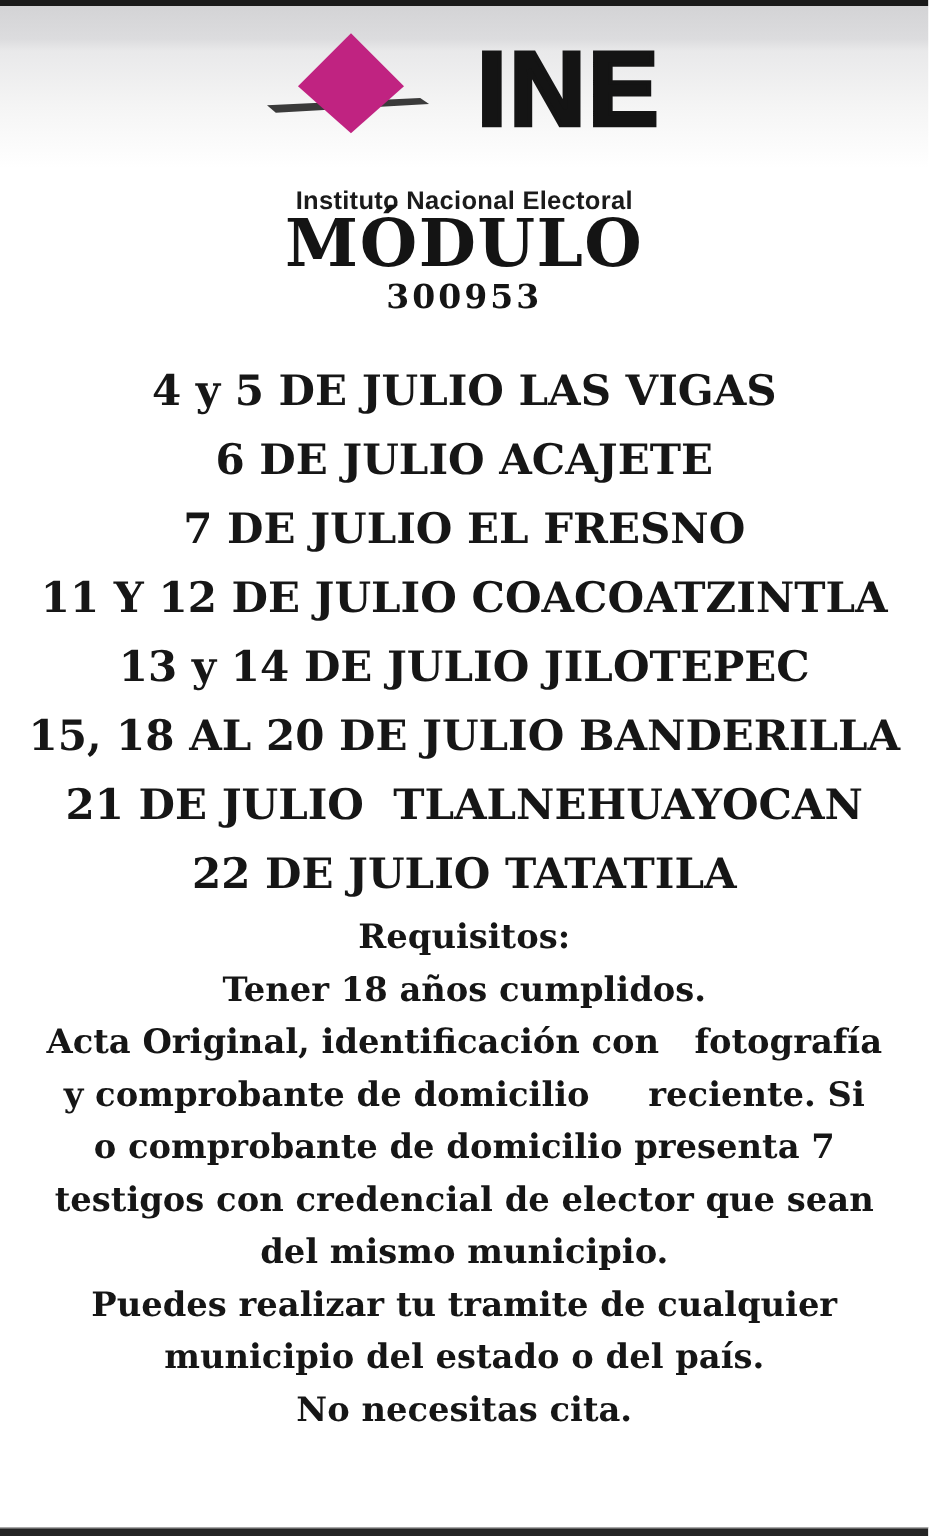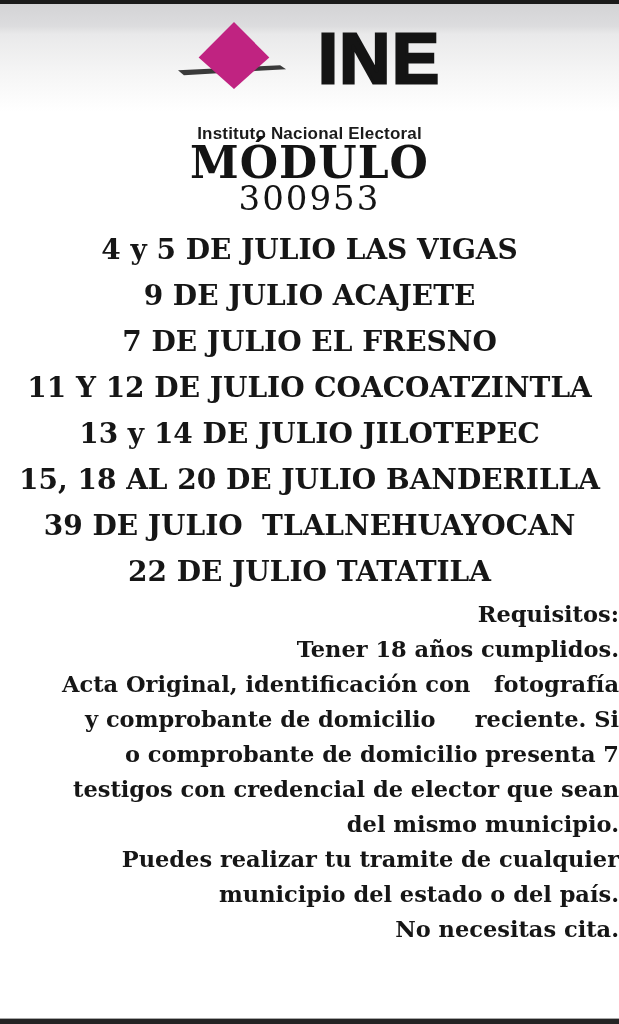--- a/index.html
+++ b/index.html
@@ -49,34 +49,34 @@
     color: #1b1b1b;
     margin-top: 35px;
   }
   .module-title {
     margin: 3px 0 0 0;
     font-size: 44px; line-height: 36px;
     font-weight: 700; letter-spacing: 1px;
     text-align: center; color: #141414;
   }
   .module-number {
-    font-size: 34px; line-height: 35px;
-    font-weight: 400; letter-spacing: 2px;
+    font-size: 22px; line-height: 35px;
+    font-weight: 700; letter-spacing: 2px;
     text-align: center; color: #141414;
   }
-  .schedule { margin-top: 11px; }
+  .schedule { margin-top: 22px; }
   .schedule-line {
     font-size: 28px; line-height: 46px;
     font-weight: 700; text-align: center;
     white-space: pre; color: #161616;
   }
   .requirements { margin-top: 2px; }
   .req-heading, .req-line {
     font-size: 22.5px; line-height: 35px;
-    font-weight: 700; text-align: right;
+    font-weight: 700; text-align: center;
     white-space: pre; color: #161616;
   }
 </style>
 </head>
 <body>
 
 <div class="page">
   <div class="top-bar"></div>
 
   <header class="logo-block">
@@ -89,26 +89,26 @@
     </div>
     <div class="logo-subtitle">Instituto Nacional Electoral</div>
   </header>
 
   <main>
     <h1 class="module-title">MÓDULO</h1>
     <div class="module-number">300953</div>
 
     <section class="schedule">
       <div class="schedule-line">4 y 5 DE JULIO LAS VIGAS</div>
-      <div class="schedule-line">9 DE JULIO ACAJETE</div>
+      <div class="schedule-line">6 DE JULIO ACAJETE</div>
       <div class="schedule-line">7 DE JULIO EL FRESNO</div>
       <div class="schedule-line">11 Y 12 DE JULIO COACOATZINTLA</div>
       <div class="schedule-line">13 y 14 DE JULIO JILOTEPEC</div>
       <div class="schedule-line">15, 18 AL 20 DE JULIO BANDERILLA</div>
-      <div class="schedule-line">39 DE JULIO  TLALNEHUAYOCAN</div>
+      <div class="schedule-line">21 DE JULIO  TLALNEHUAYOCAN</div>
       <div class="schedule-line">22 DE JULIO TATATILA</div>
     </section>
 
     <section class="requirements">
       <div class="req-heading">Requisitos:</div>
       <div class="req-line">Tener 18 años cumplidos.</div>
       <div class="req-line">Acta Original, identificación con   fotografía</div>
       <div class="req-line">y comprobante de domicilio     reciente. Si</div>
       <div class="req-line">o comprobante de domicilio presenta 7</div>
       <div class="req-line">testigos con credencial de elector que sean</div>

